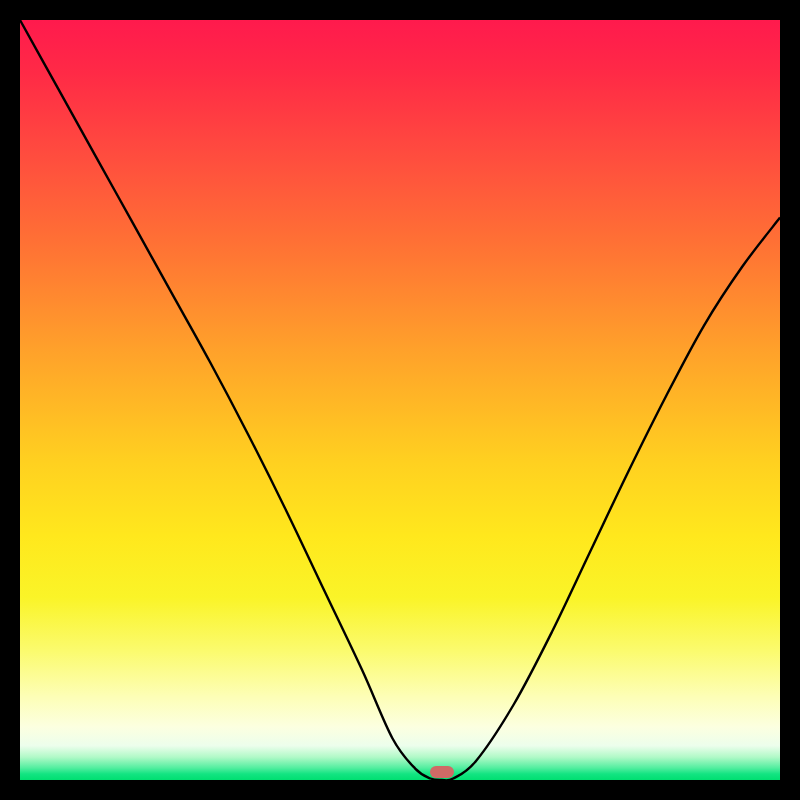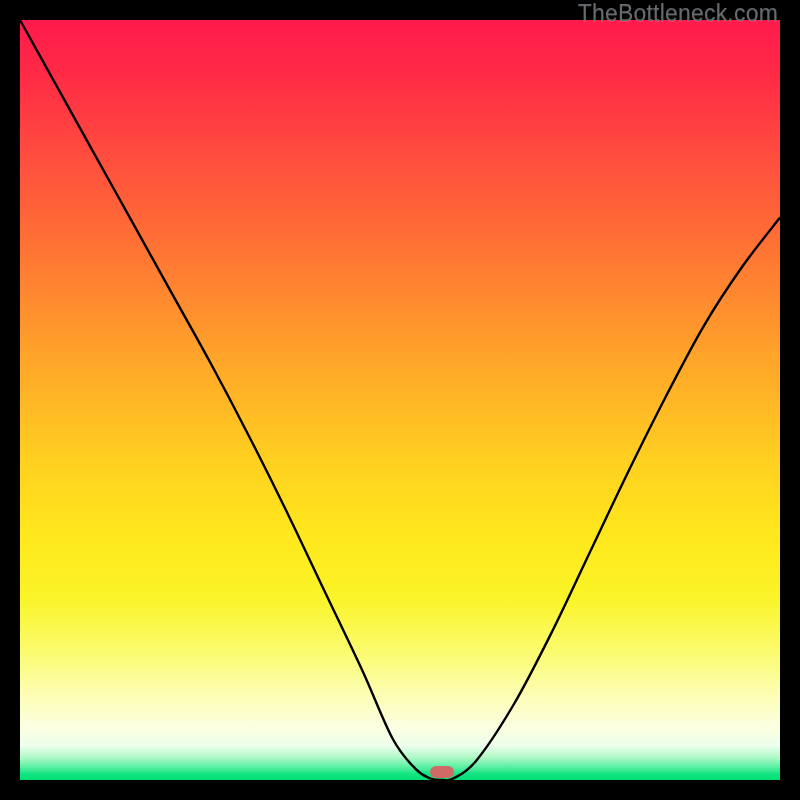--- a/index.html
+++ b/index.html
@@ -58,14 +58,13 @@
 
   <div class="plot" id="plot" style="background: linear-gradient(rgb(255, 26, 77) 0%, rgb(255, 42, 70) 7%, rgb(255, 74, 63) 17%, rgb(255, 115, 52) 30%, rgb(255, 163, 42) 44%, rgb(255, 208, 32) 58%, rgb(255, 232, 29) 68%, rgb(250, 244, 40) 76%, rgb(251, 251, 110) 83%, rgb(253, 254, 182) 89%, rgb(252, 255, 224) 93%, rgb(236, 254, 236) 95.5%, rgb(176, 249, 199) 97%, rgb(83, 238, 160) 98.4%, rgb(19, 228, 130) 99.2%, rgb(0, 223, 113) 100%);">
 
     <svg class="curve" id="curve-svg" viewBox="0 0 760 760" preserveAspectRatio="none">
       <path id="curve-path" d="M 0 0 C 6.33 11.40 25.33 45.60 38.00 68.40 C 50.67 91.20 63.33 114.00 76.00 136.80 C 88.67 159.60 101.33 182.40 114.00 205.20 C 126.67 228.00 139.33 250.80 152.00 273.60 C 164.67 296.40 177.33 318.57 190.00 342.00 C 202.67 365.43 215.33 389.50 228.00 414.20 C 240.67 438.90 253.33 464.23 266.00 490.20 C 278.67 516.17 291.33 543.40 304.00 570.00 C 316.67 596.60 330.60 625.10 342.00 649.80 C 353.40 674.50 363.53 701.73 372.40 718.20 C 381.27 734.67 388.87 741.89 395.20 748.60 C 401.53 755.31 405.97 756.58 410.40 758.48 C 414.83 760.38 418.00 760.00 421.80 760.00 C 425.60 760.00 427.50 761.65 433.20 758.48 C 438.90 755.31 445.87 753.41 456.00 741.00 C 466.13 728.59 481.33 705.53 494.00 684.00 C 506.67 662.47 519.33 637.13 532.00 611.80 C 544.67 586.47 557.33 558.60 570.00 532.00 C 582.67 505.40 595.33 478.17 608.00 452.20 C 620.67 426.23 633.33 400.65 646.00 376.20 C 658.67 351.75 671.33 327.05 684.00 305.52 C 696.67 283.99 709.33 264.99 722.00 247.00 C 734.67 229.01 753.67 205.83 760.00 197.60" fill="none" stroke="#000" stroke-width="2.4"></path>
     </svg>
 
     <div class="marker" id="marker" style="left: 421.8px; top: 752.4px; background: rgb(207, 106, 102);"></div>
   </div>
 
-  <div class="watermark">TheBottleneck.com</div>
 </div>
 
 </body></html>

